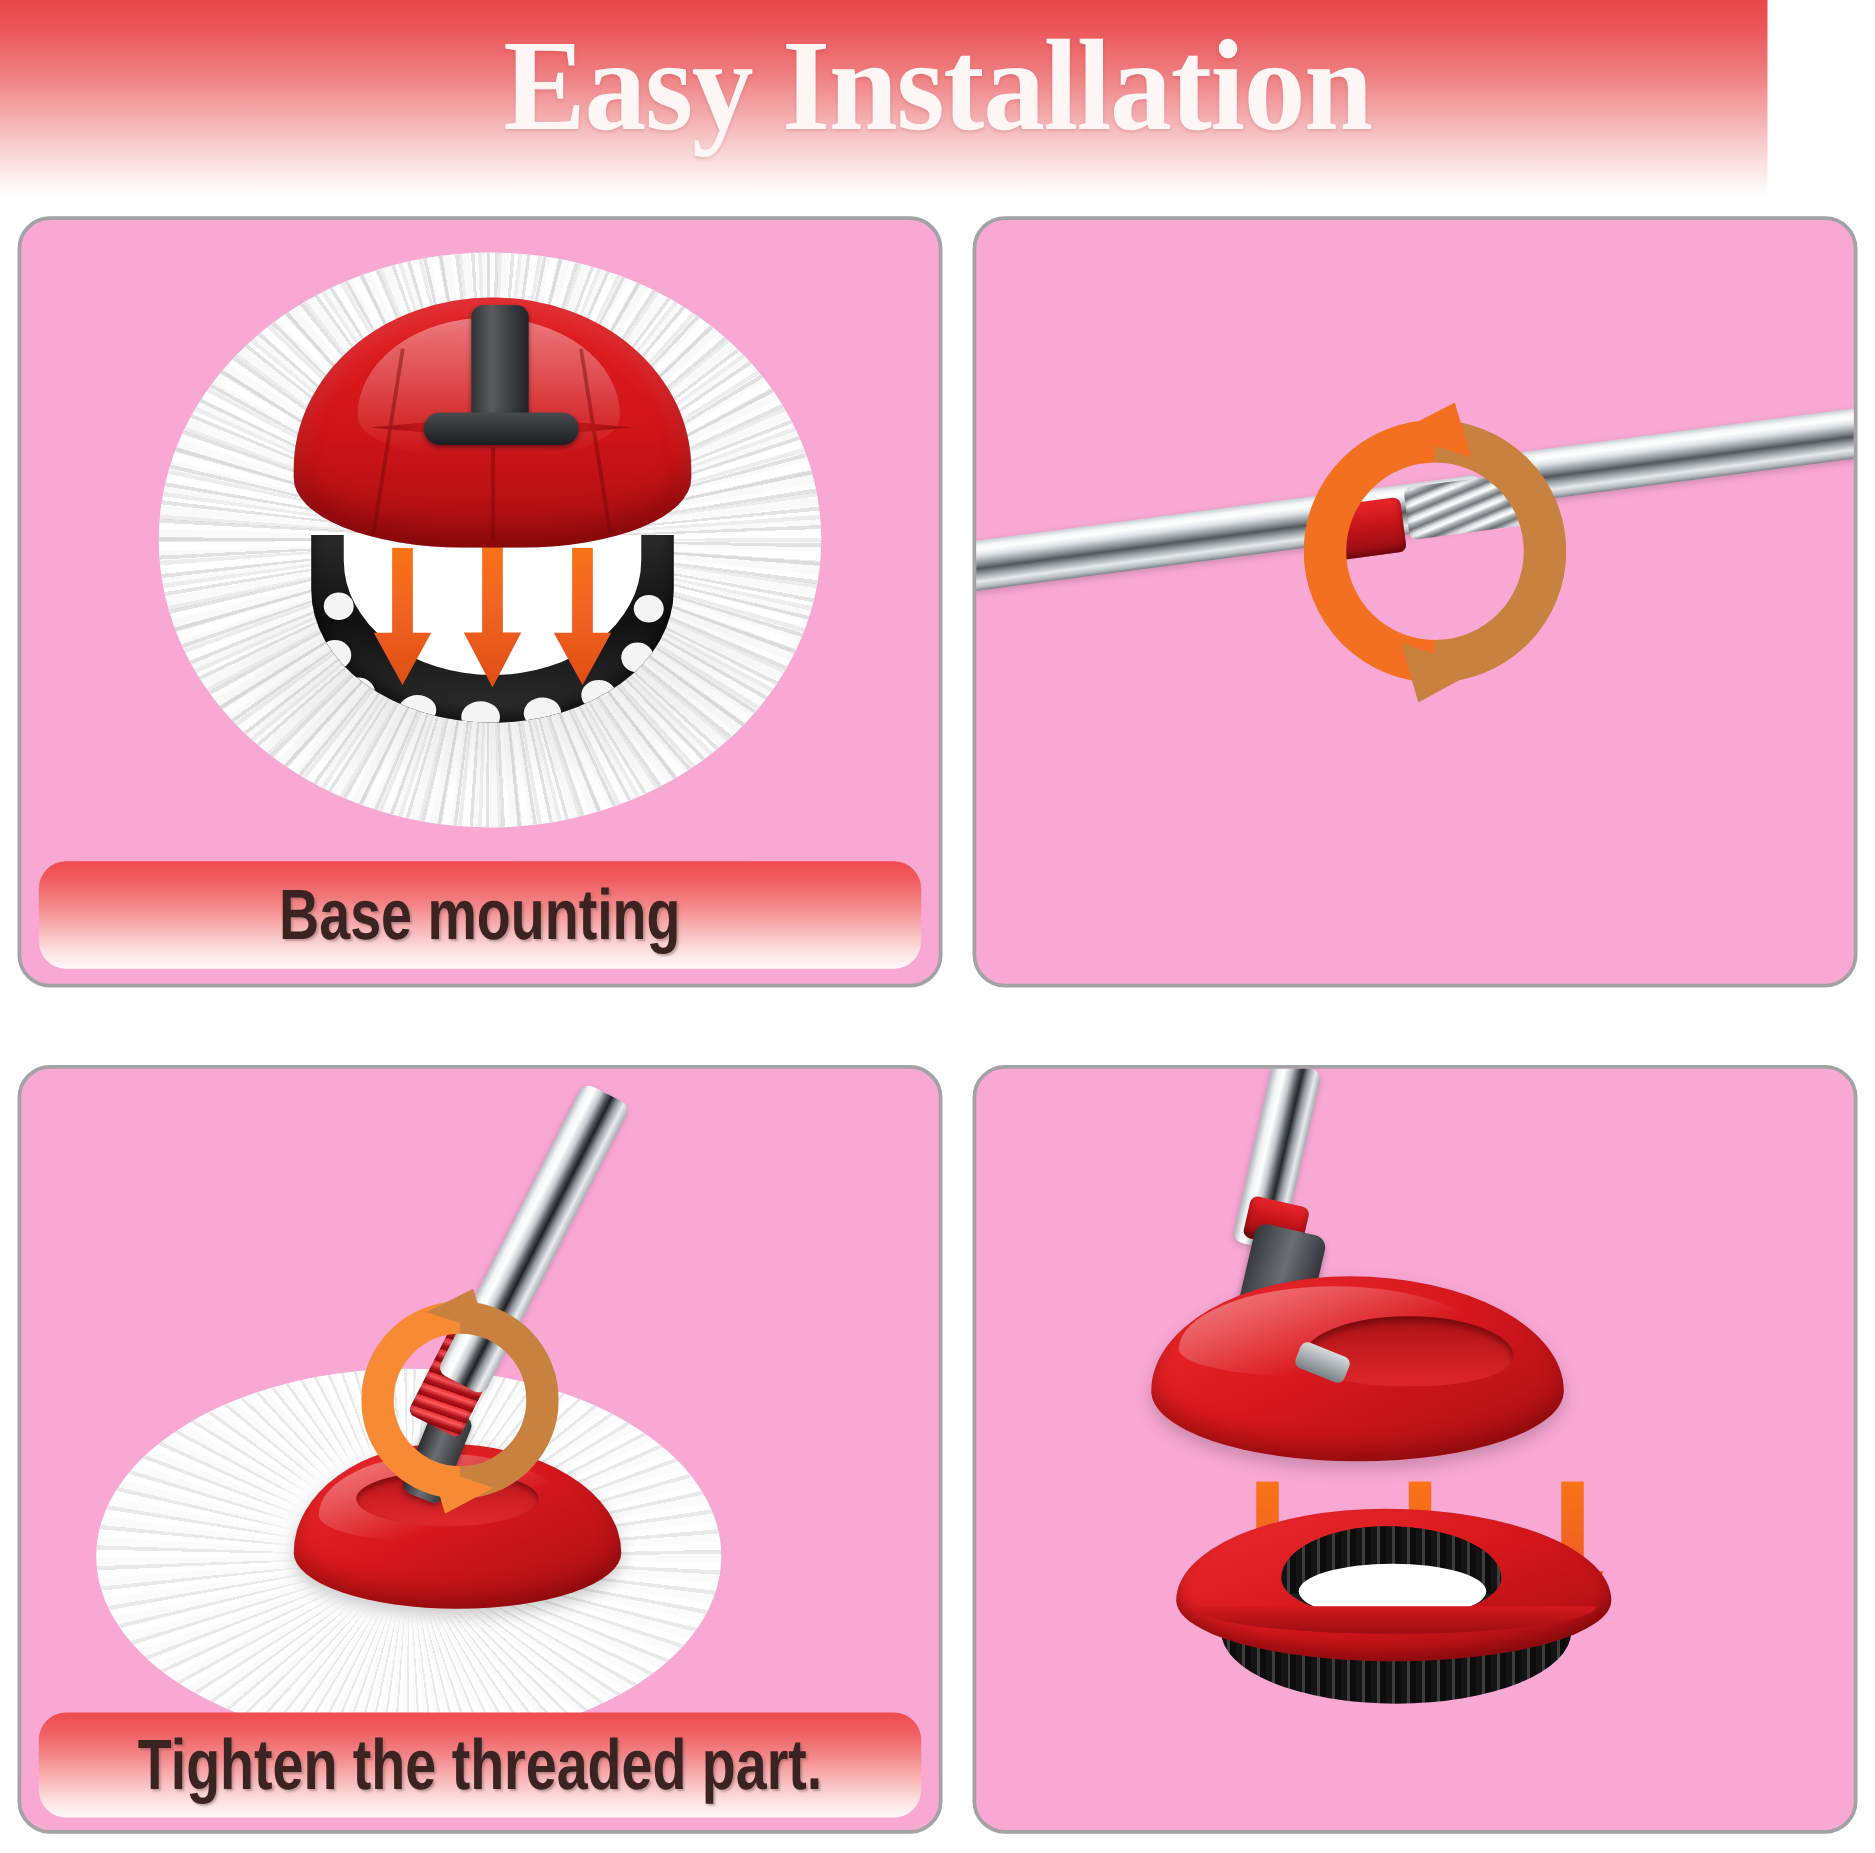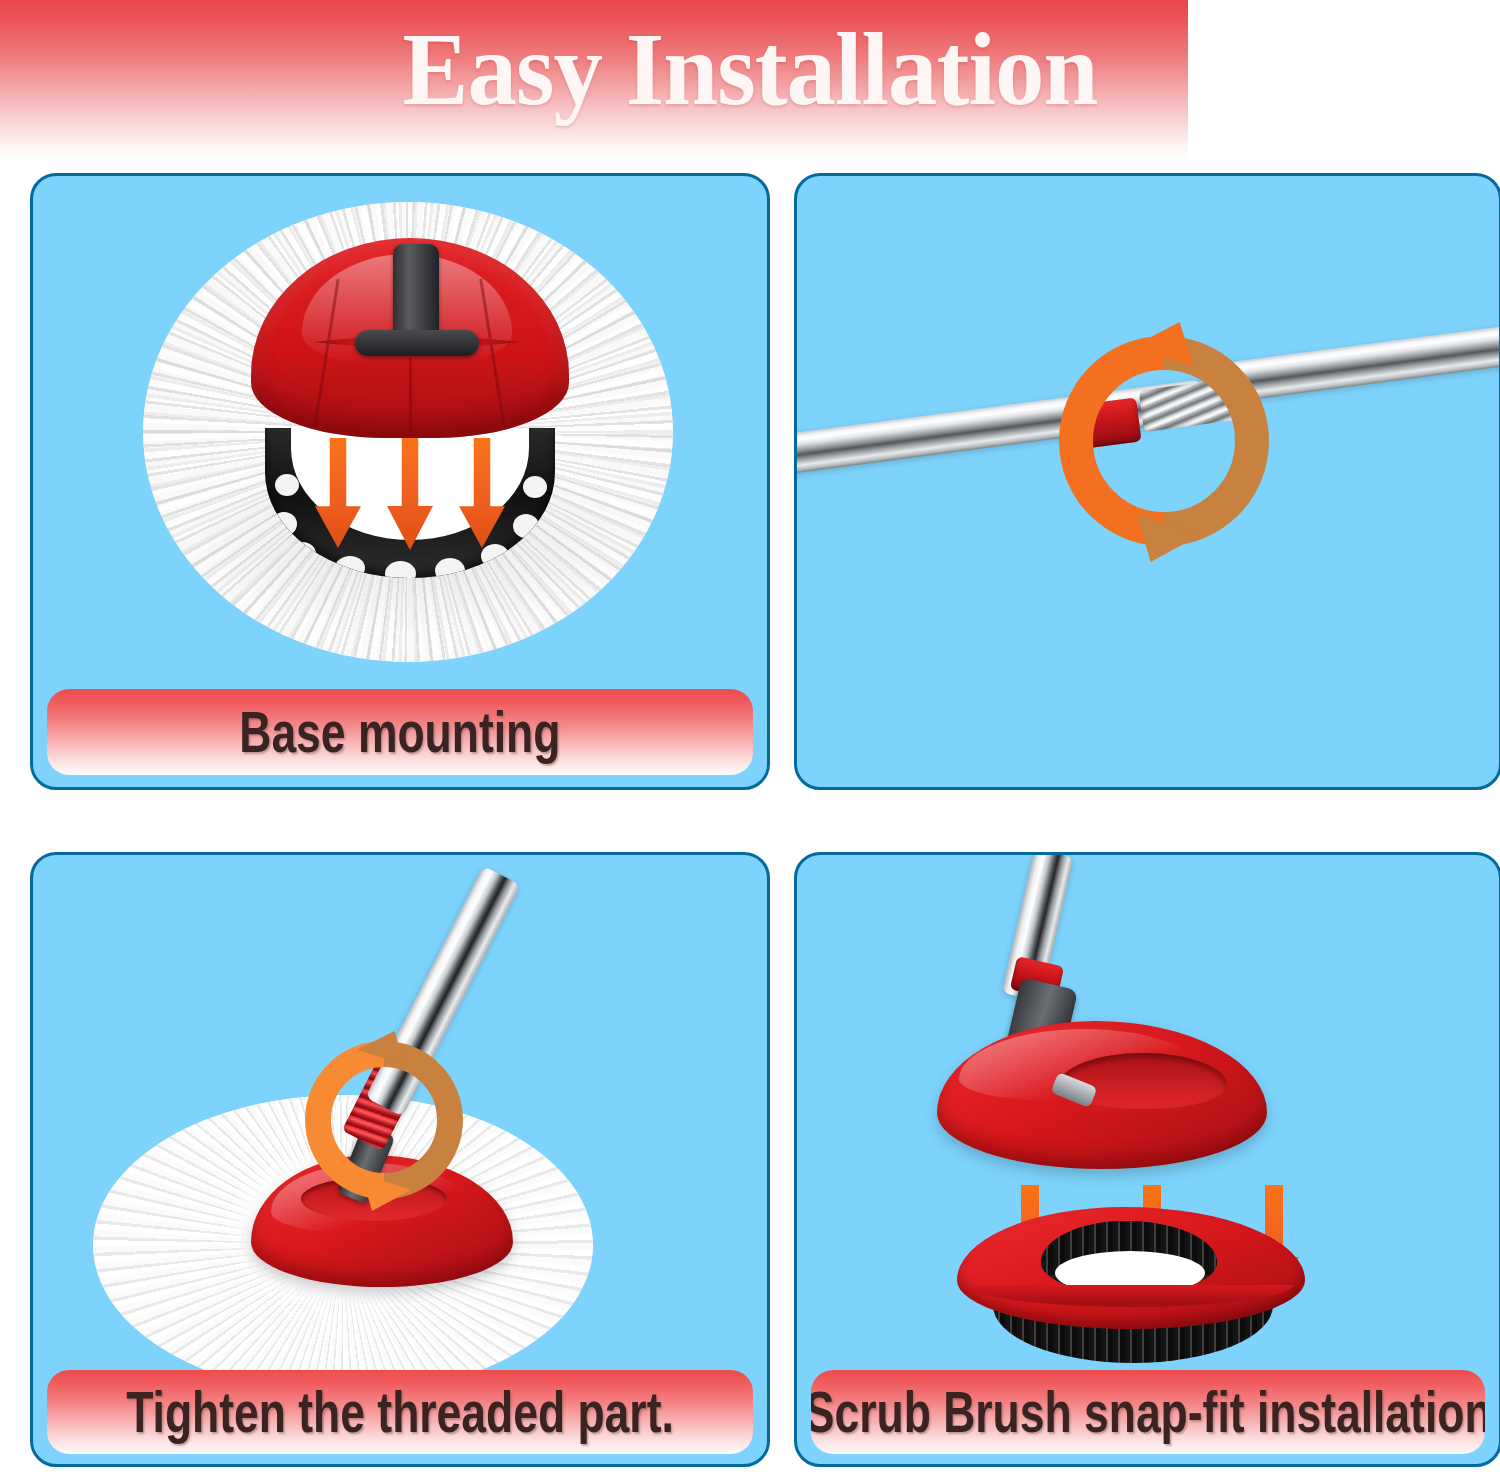--- a/index.html
+++ b/index.html
@@ -6,46 +6,46 @@
   body{
     width:1500px;height:1482px;
     background:#ffffff;
     font-family:"Liberation Sans", sans-serif;
     overflow:hidden;
     position:relative;
   }
 
   
   #header{
-    position:absolute;left:0;top:0;width:1188px;height:160px;
+    position:absolute;left:0;top:0;width:1370px;height:160px;
     background:linear-gradient(180deg,#e8474a 0%,#eb5659 14%,#ef7c7e 36%,#f4a8a9 56%,#f8d0d1 74%,#fdf1f1 90%,#ffffff 100%);
+    padding-left:44px;
   }
   #header-title{
     position:absolute;left:0;top:14px;width:1500px;
     text-align:center;
     font-family:"Liberation Serif", serif;
     font-weight:700;
     font-size:104px;
     line-height:110px;
     color:#fdf6f4;
     letter-spacing:-1px;
     transform:scaleX(0.95);
     text-shadow:0 2px 3px rgba(150,40,40,.18);
     white-space:nowrap;
   }
 
   
   .panel{
     position:absolute;
-    border:3px solid #0369a1;
+    border:3px solid #a3a3a3;
     border-radius:26px;
-    background:#7dd3fc;
+    background:#f9a8d4;
     box-sizing:border-box;
     overflow:hidden;
-    margin-left:16px;
   }
   #panel-1{left:14px;top:173px;width:740px;height:617px;}
   #panel-2{left:778px;top:173px;width:708px;height:617px;}
   #panel-3{left:14px;top:852px;width:740px;height:615px;}
   #panel-4{left:778px;top:852px;width:708px;height:615px;}
 
   .photo{position:absolute;left:0;top:0;right:0;bottom:0;overflow:hidden;}
 
   
   .caption{
@@ -344,16 +344,13 @@
     <div style="position:absolute;left:160px;top:352px;width:348px;height:170px;">
       <div class="bristles" style="left:36px;top:60px;width:280px;height:96px;border-radius:48% 52% 50% 50% / 40% 40% 60% 60%;"></div>
       <div class="brush-ring" style="left:0;top:0;width:348px;height:122px;border-radius:48% 52% 50% 50% / 60% 60% 40% 40%;"></div>
       <div style="position:absolute;left:84px;top:14px;width:176px;height:74px;border-radius:48% 52% 50% 50% / 56% 56% 44% 44%;background:linear-gradient(180deg,#1a1a1a,#3a3a3a 40%,#0d0d0d 100%);overflow:hidden;">
         <div class="bristles" style="left:0;top:0;width:100%;height:54px;border-radius:0;"></div>
         <div style="position:absolute;left:14px;top:30px;width:150px;height:44px;border-radius:50% 50% 48% 48% / 50% 50% 50% 50%;background:#ffffff;"></div>
       </div>
       <div style="position:absolute;left:12px;top:78px;width:324px;height:22px;border-radius:0 0 50% 50% / 0 0 100% 100%;background:linear-gradient(180deg,#d4181d,#9c0e12);"></div>
     </div>
   </div>
-  <div class="caption">
-    <span class="caption-text">Scrub Brush snap-fit installation</span>
-  </div>
 </div>
 
 </body></html>

